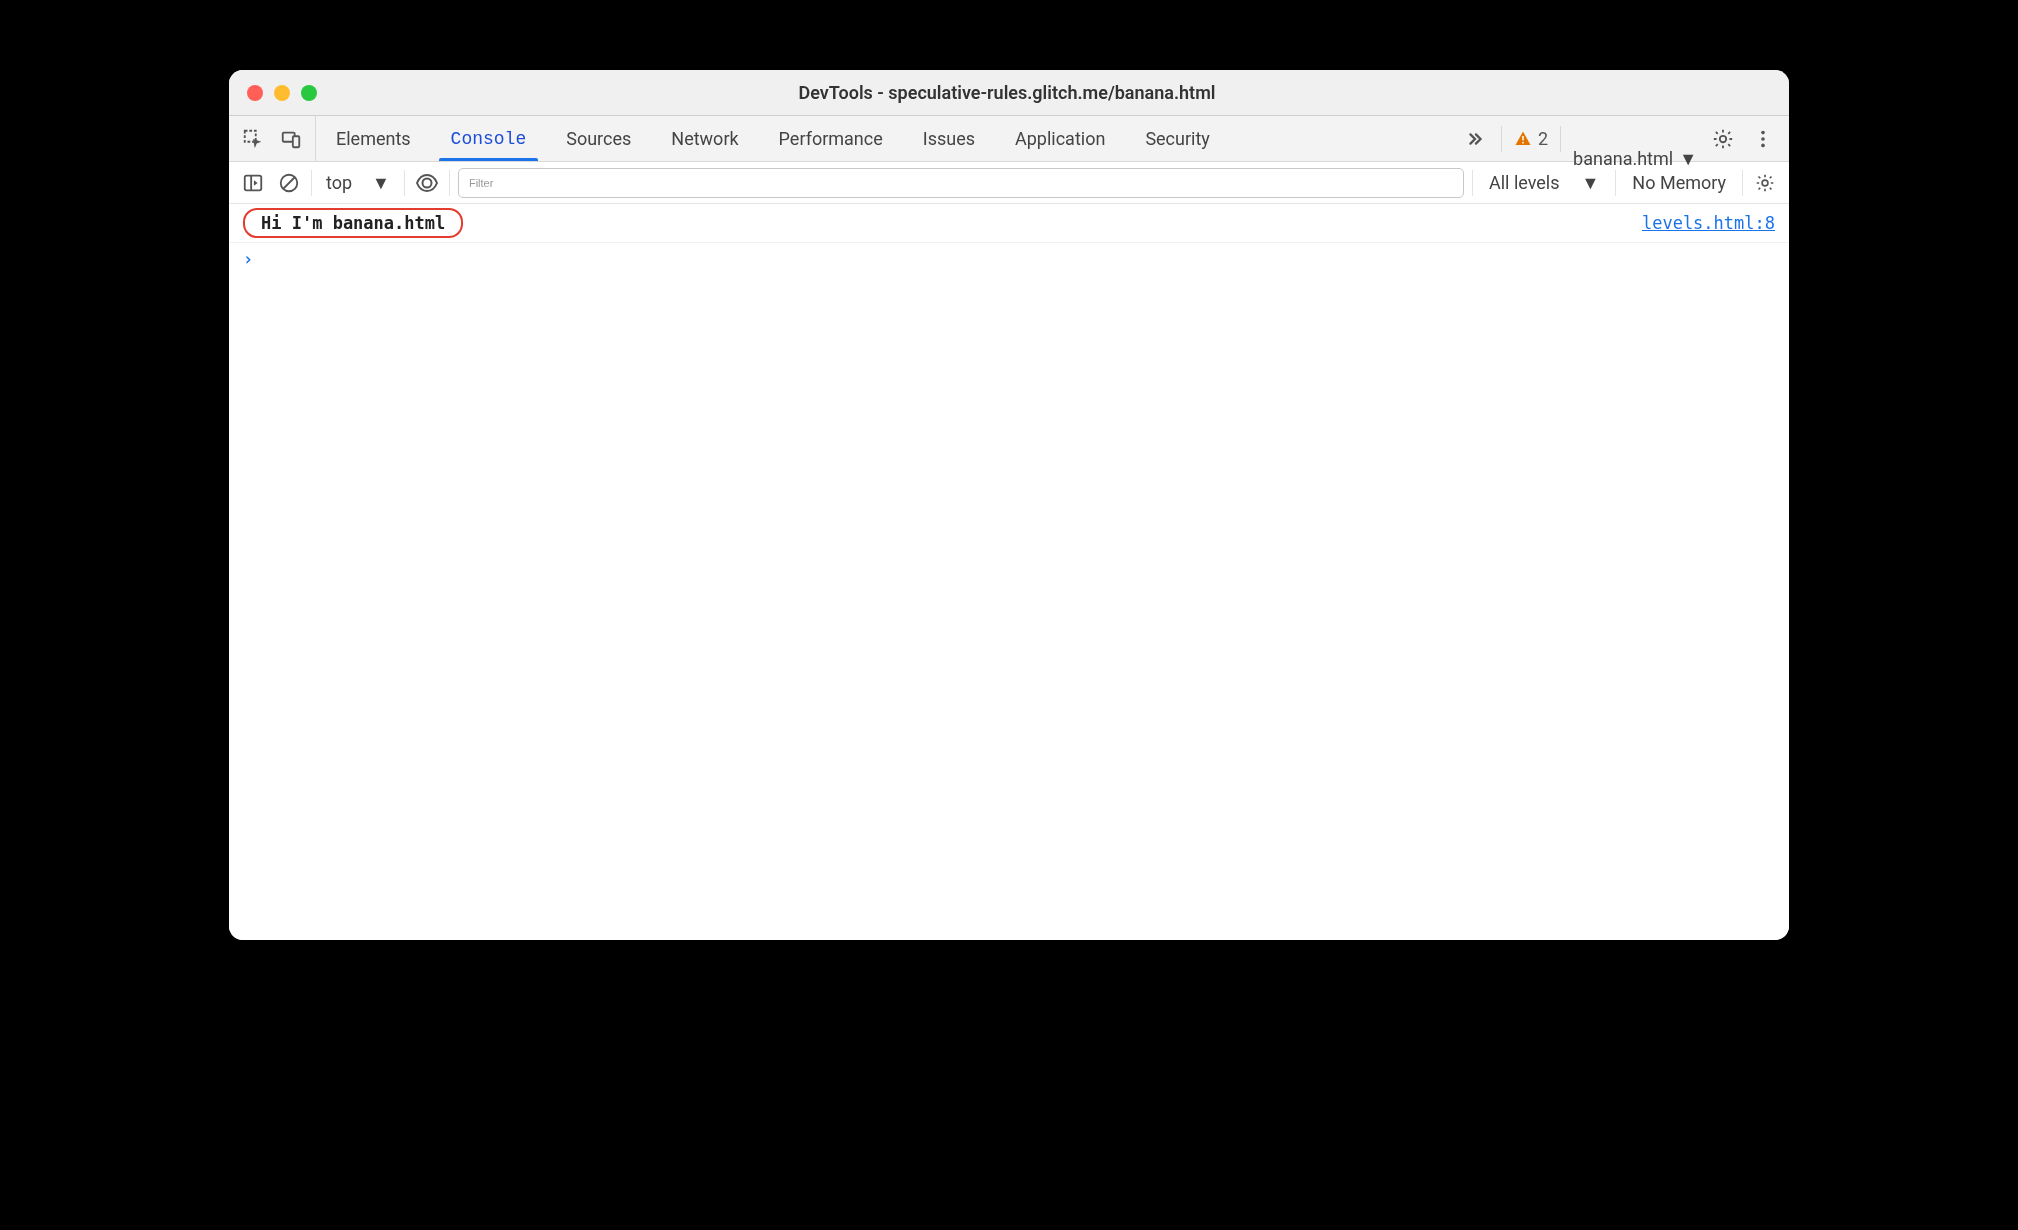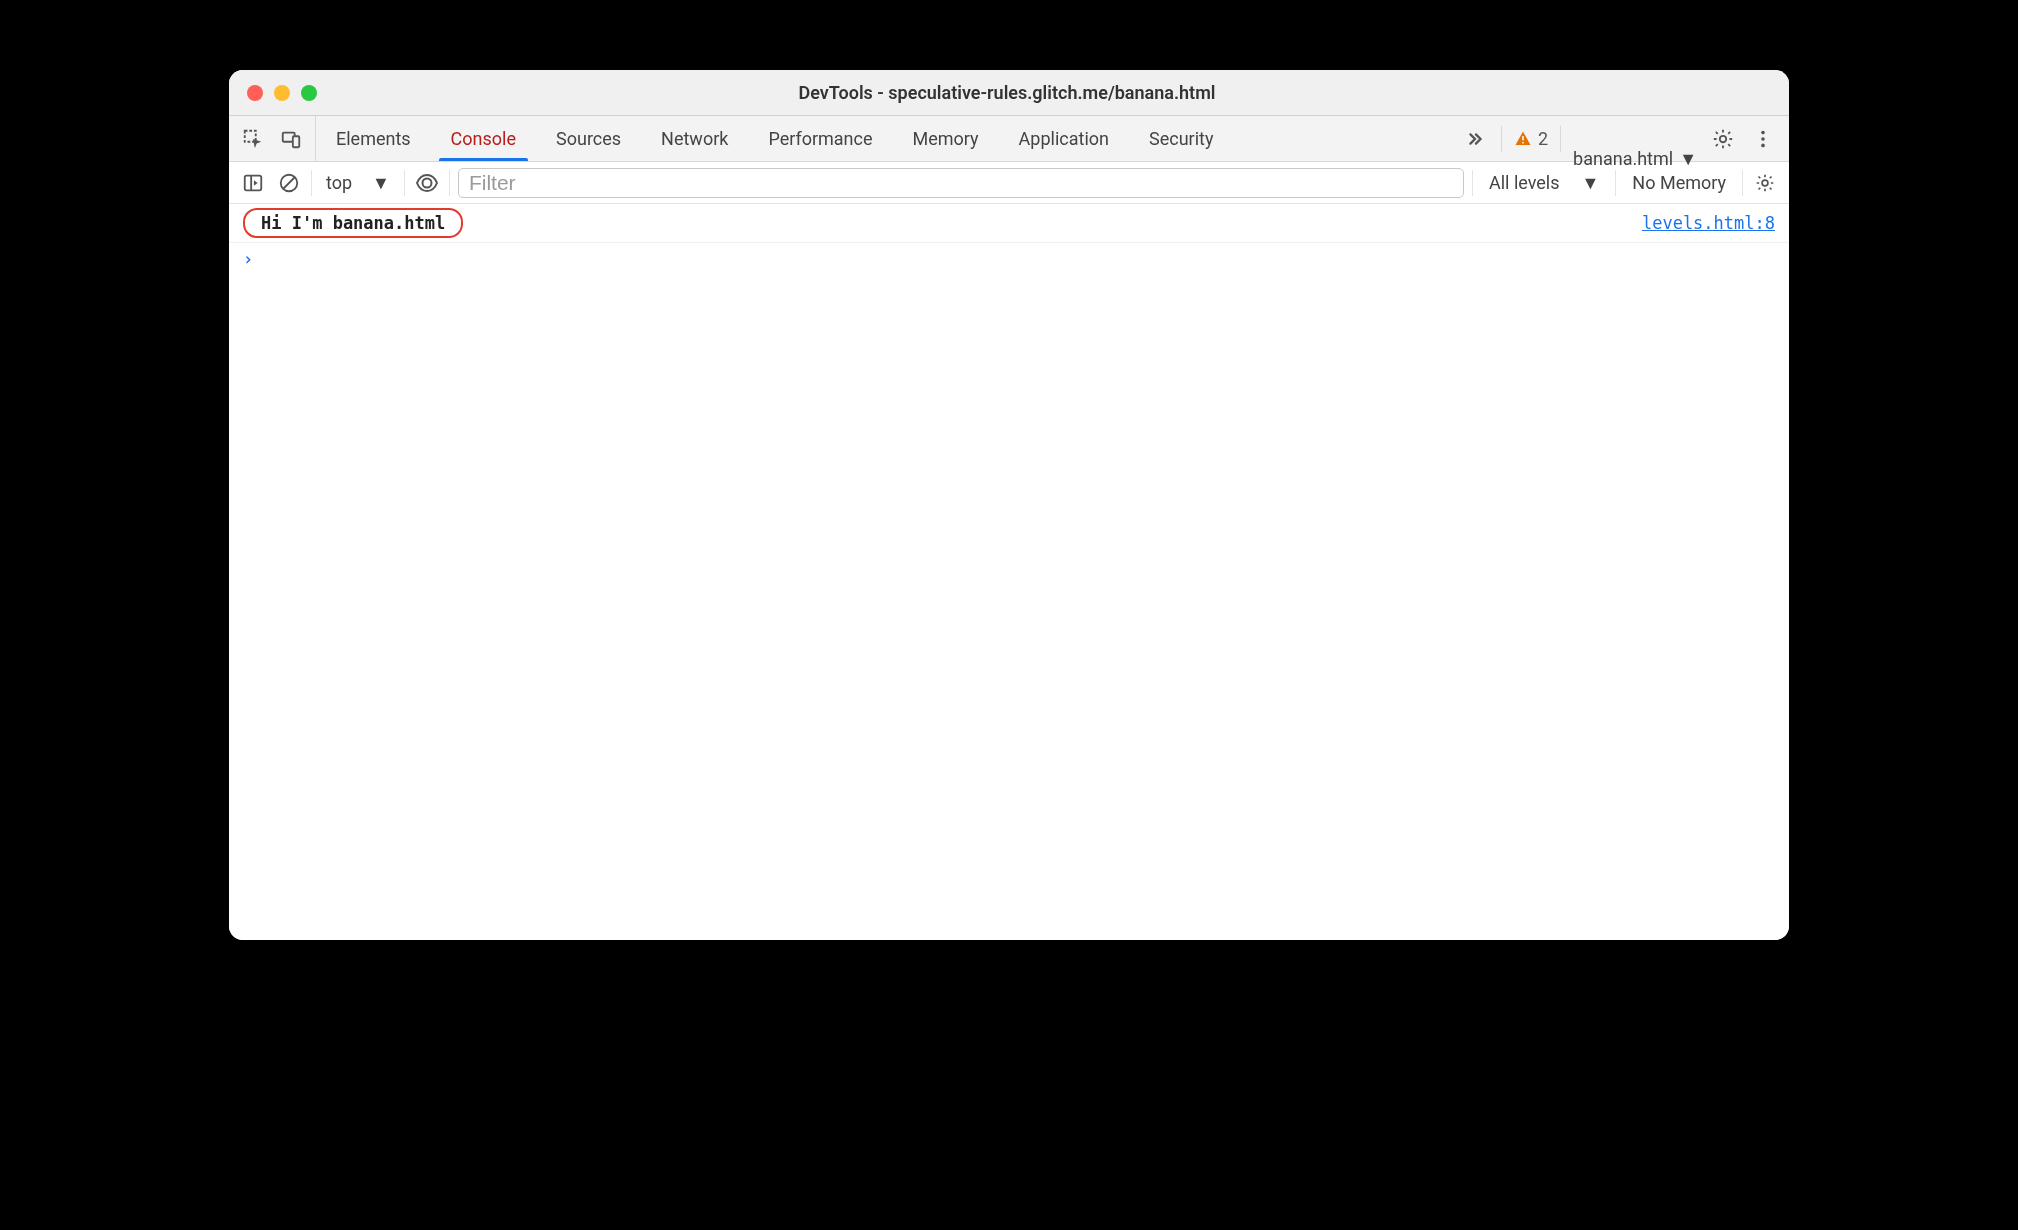--- a/index.html
+++ b/index.html
@@ -77,21 +77,22 @@
     }
     .tab {
       padding: 0 20px;
       display: flex;
       align-items: center;
       cursor: pointer;
       color: #444;
       position: relative;
     }
     .tab.active {
-      color: #b91c1c;
+      color: #1d4ed8;
+      font-family: Liberation Mono, monospace;
     }
     .tab.active::after {
       content: "";
       position: absolute;
       left: 8px; right: 8px; bottom: 0;
       height: 3px;
       background: #1a73e8;
       border-radius: 2px 2px 0 0;
     }
     .tabs-right {
@@ -129,21 +130,21 @@
     .context-select {
       display: flex; align-items: center; gap: 20px;
       padding: 0 6px; cursor: pointer;
     }
     .filter-input {
       flex: 1;
       height: 30px;
       border: 1px solid #c8c8c8;
       border-radius: 5px;
       padding: 0 10px;
-      font-size: 21px;
+      font-size: 11px;
       color: #333;
       background: #fff;
     }
     .filter-input::placeholder { color: #9a9a9a; }
     .levels-select, .issues-btn {
       display: flex; align-items: center; gap: 22px;
       cursor: pointer; color: #444;
       padding: 0 8px;
     }
 
@@ -226,21 +227,21 @@
       <div class="tab">
           <span>Sources</span>
         </div>
       <div class="tab">
           <span>Network</span>
         </div>
       <div class="tab">
           <span>Performance</span>
         </div>
       <div class="tab">
-          <span>Memory</span>
+          <span>Issues</span>
         </div>
       <div class="tab">
           <span>Application</span>
         </div>
       <div class="tab">
           <span>Security</span>
         </div>
     </div>
 
     <div class="tabs-right">

